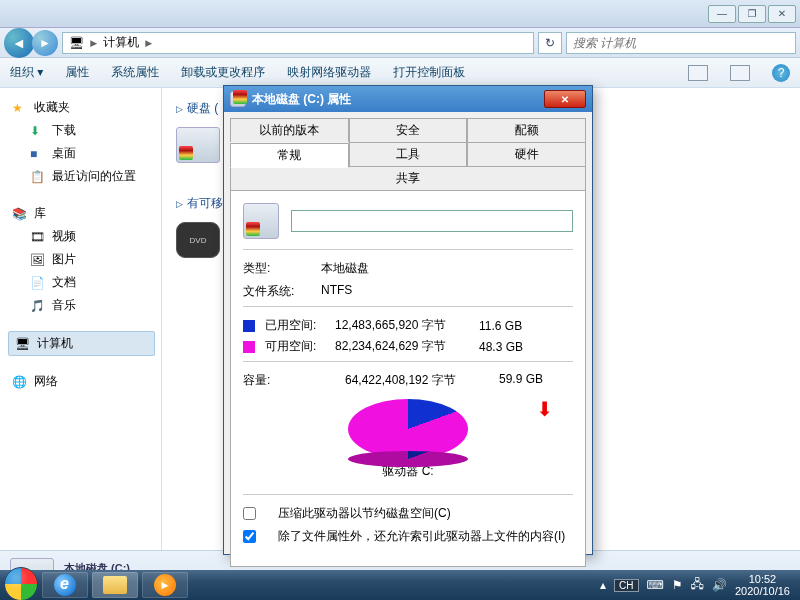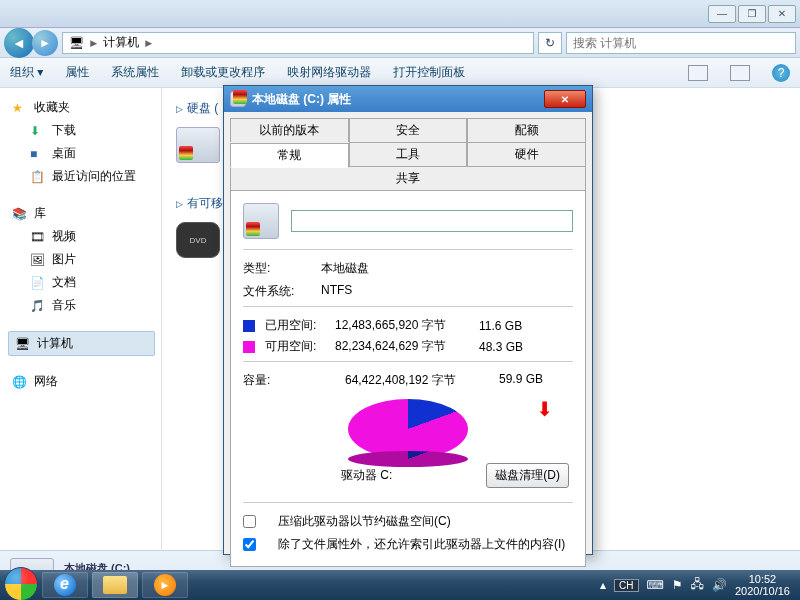--- a/index.html
+++ b/index.html
@@ -10,21 +10,21 @@
 .win-btn { width: 28px; height: 18px; border: 1px solid #8aa; background: #e8f0f8; border-radius: 2px; font-size: 10px; display: flex; align-items: center; justify-content: center; color: #456; cursor: pointer; }
 
 
 .nav-bar { height: 30px; background: linear-gradient(#e8f0fa, #d8e4f0); display: flex; align-items: center; padding: 0 4px; gap: 4px; border-bottom: 1px solid #bcd; }
 .nav-arrows { display: flex; align-items: center; }
 .nav-back { width: 30px; height: 30px; border-radius: 50%; background: radial-gradient(circle at 30% 30%, #6bc, #1a6eb8); display: flex; align-items: center; justify-content: center; color: #fff; font-size: 14px; cursor: pointer; }
 .nav-fwd { width: 26px; height: 26px; border-radius: 50%; background: radial-gradient(circle at 30% 30%, #9cd, #3a8ed8); display: flex; align-items: center; justify-content: center; color: #fff; font-size: 12px; cursor: pointer; margin-left: -2px; }
 .breadcrumb { flex: 1; height: 22px; background: #fff; border: 1px solid #9bc; display: flex; align-items: center; padding: 0 6px; font-size: 12px; gap: 6px; }
 .bc-sep { color: #666; font-size: 9px; }
 .refresh-btn { width: 24px; height: 22px; border: 1px solid #9bc; background: #fff; display: flex; align-items: center; justify-content: center; color: #346; cursor: pointer; font-size: 12px; }
-.search-box { width: 230px; height: 22px; background: #fff; border: 1px solid #9bc; padding: 0 6px; font-size: 12px; color: #888; }
+.search-box { width: 230px; height: 22px; background: #fff; border: 1px solid #9bc; padding: 0 6px; font-size: 12px; color: #888; font-style: italic; }
 
 
 .toolbar { height: 30px; background: linear-gradient(#f4f8fc, #e4ecf4); display: flex; align-items: center; padding: 11px 10px; gap: 22px; font-size: 12px; color: #146; border-bottom: 1px solid #cde; }
 .toolbar span { cursor: pointer; }
 .toolbar .spacer { flex: 1; }
 .toolbar-icon { width: 20px; height: 16px; border: 1px solid #89a; background: #eef4fa; cursor: pointer; }
 .help-icon { width: 18px; height: 18px; border-radius: 50%; background: radial-gradient(#6bd, #28c); color: #fff; font-size: 12px; display: flex; align-items: center; justify-content: center; cursor: pointer; }
 
 
 .body-wrap { display: flex; height: 462px; }
@@ -269,21 +269,20 @@
         <span>容量:</span>
         <span>64,422,408,192 字节</span>
         <span>59.9 GB</span>
       </div>
       <div class="pie-wrap">
         <div class="pie"></div>
         <span class="arrow-red">⬇</span>
       </div>
       <div style="display:flex;align-items:center;justify-content:space-between;padding:0 4px">
         <span style="flex:1;text-align:center">驱动器 C:</span>
-        <button class="cleanup-btn">磁盘清理(D)</button>
       </div>
       <hr class="divider" style="margin-top:14px">
       <label class="chk-row">
         <input type="checkbox" style="">
         <span>压缩此驱动器以节约磁盘空间(C)</span>
       </label>
       <label class="chk-row">
         <input type="checkbox" checked="" style="">
         <span>除了文件属性外，还允许索引此驱动器上文件的内容(I)</span>
       </label>

